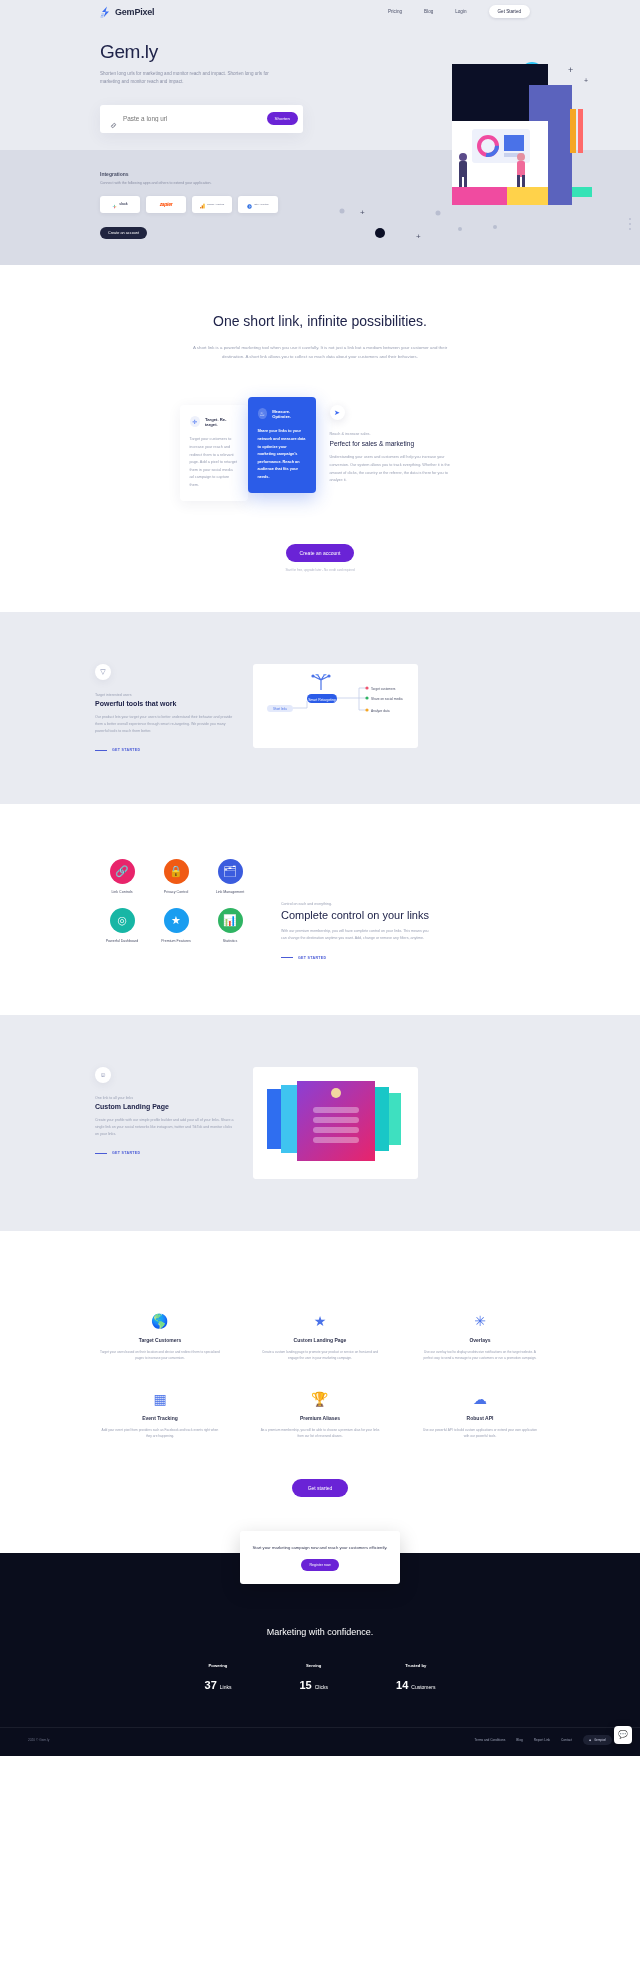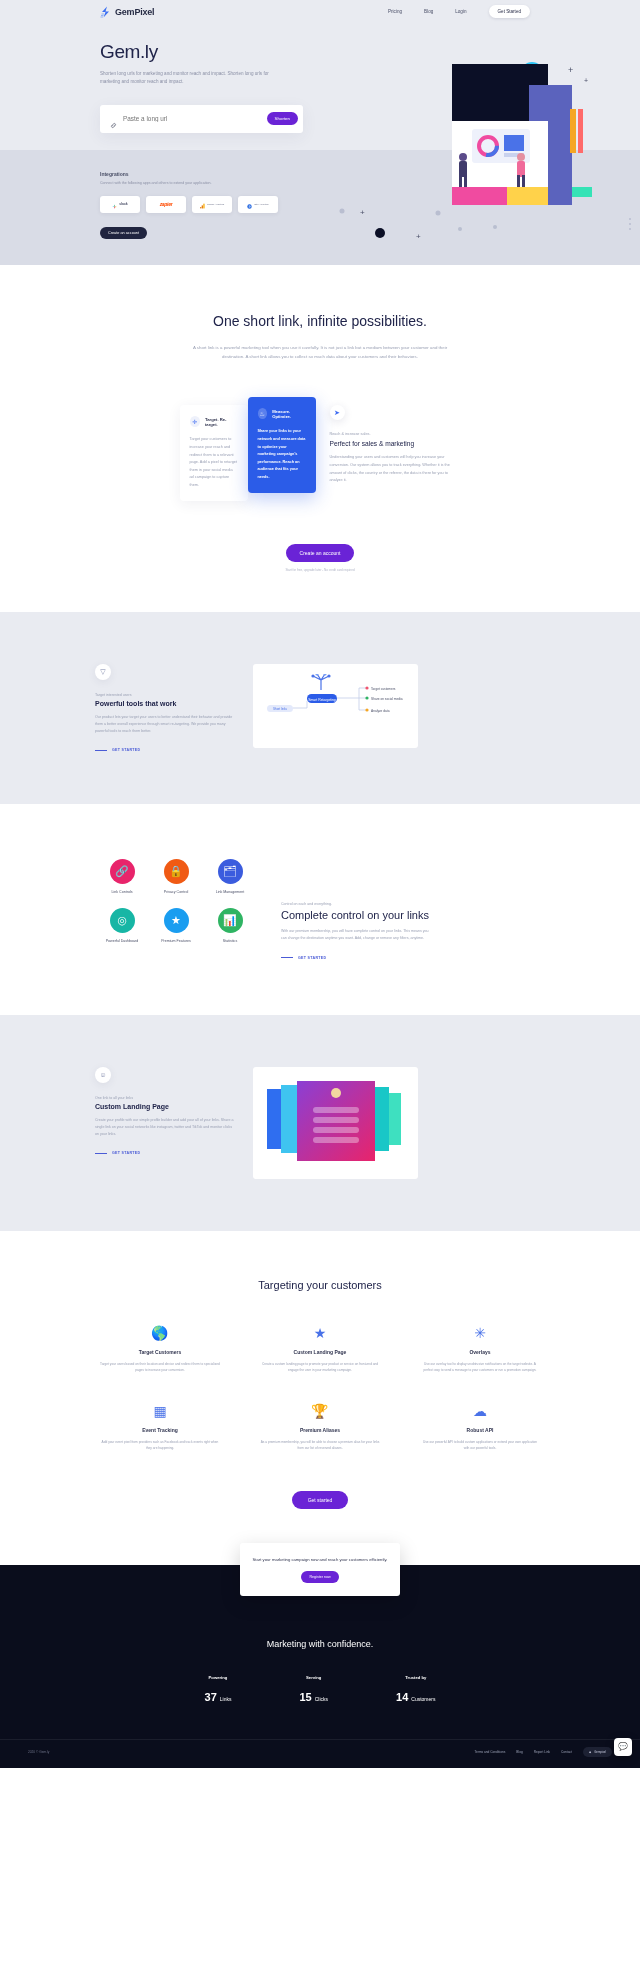--- a/index.html
+++ b/index.html
@@ -472,21 +472,20 @@
           <rect x="50" y="26" width="46" height="6" rx="3" fill="rgba(255,255,255,.35)"></rect>
           <rect x="50" y="36" width="46" height="6" rx="3" fill="rgba(255,255,255,.35)"></rect>
           <rect x="50" y="46" width="46" height="6" rx="3" fill="rgba(255,255,255,.35)"></rect>
           <rect x="50" y="56" width="46" height="6" rx="3" fill="rgba(255,255,255,.35)"></rect>
         </svg>
       </div>
     </div>
   </div>
 
   <div class="targ">
-    <h2 class="targ-h2">Targeting your customers</h2>
     <div class="targ-grid">
       <div>
         <div class="t-ico">🌎</div>
         <div class="t-title">Target Customers</div>
         <div class="t-desc">Target your users based on their location and device and redirect them to specialized pages to increase your conversion.</div>
       </div>
       <div>
         <div class="t-ico">★</div>
         <div class="t-title">Custom Landing Page</div>
         <div class="t-desc">Create a custom landing page to promote your product or service on front-end and engage the user in your marketing campaign.</div>

